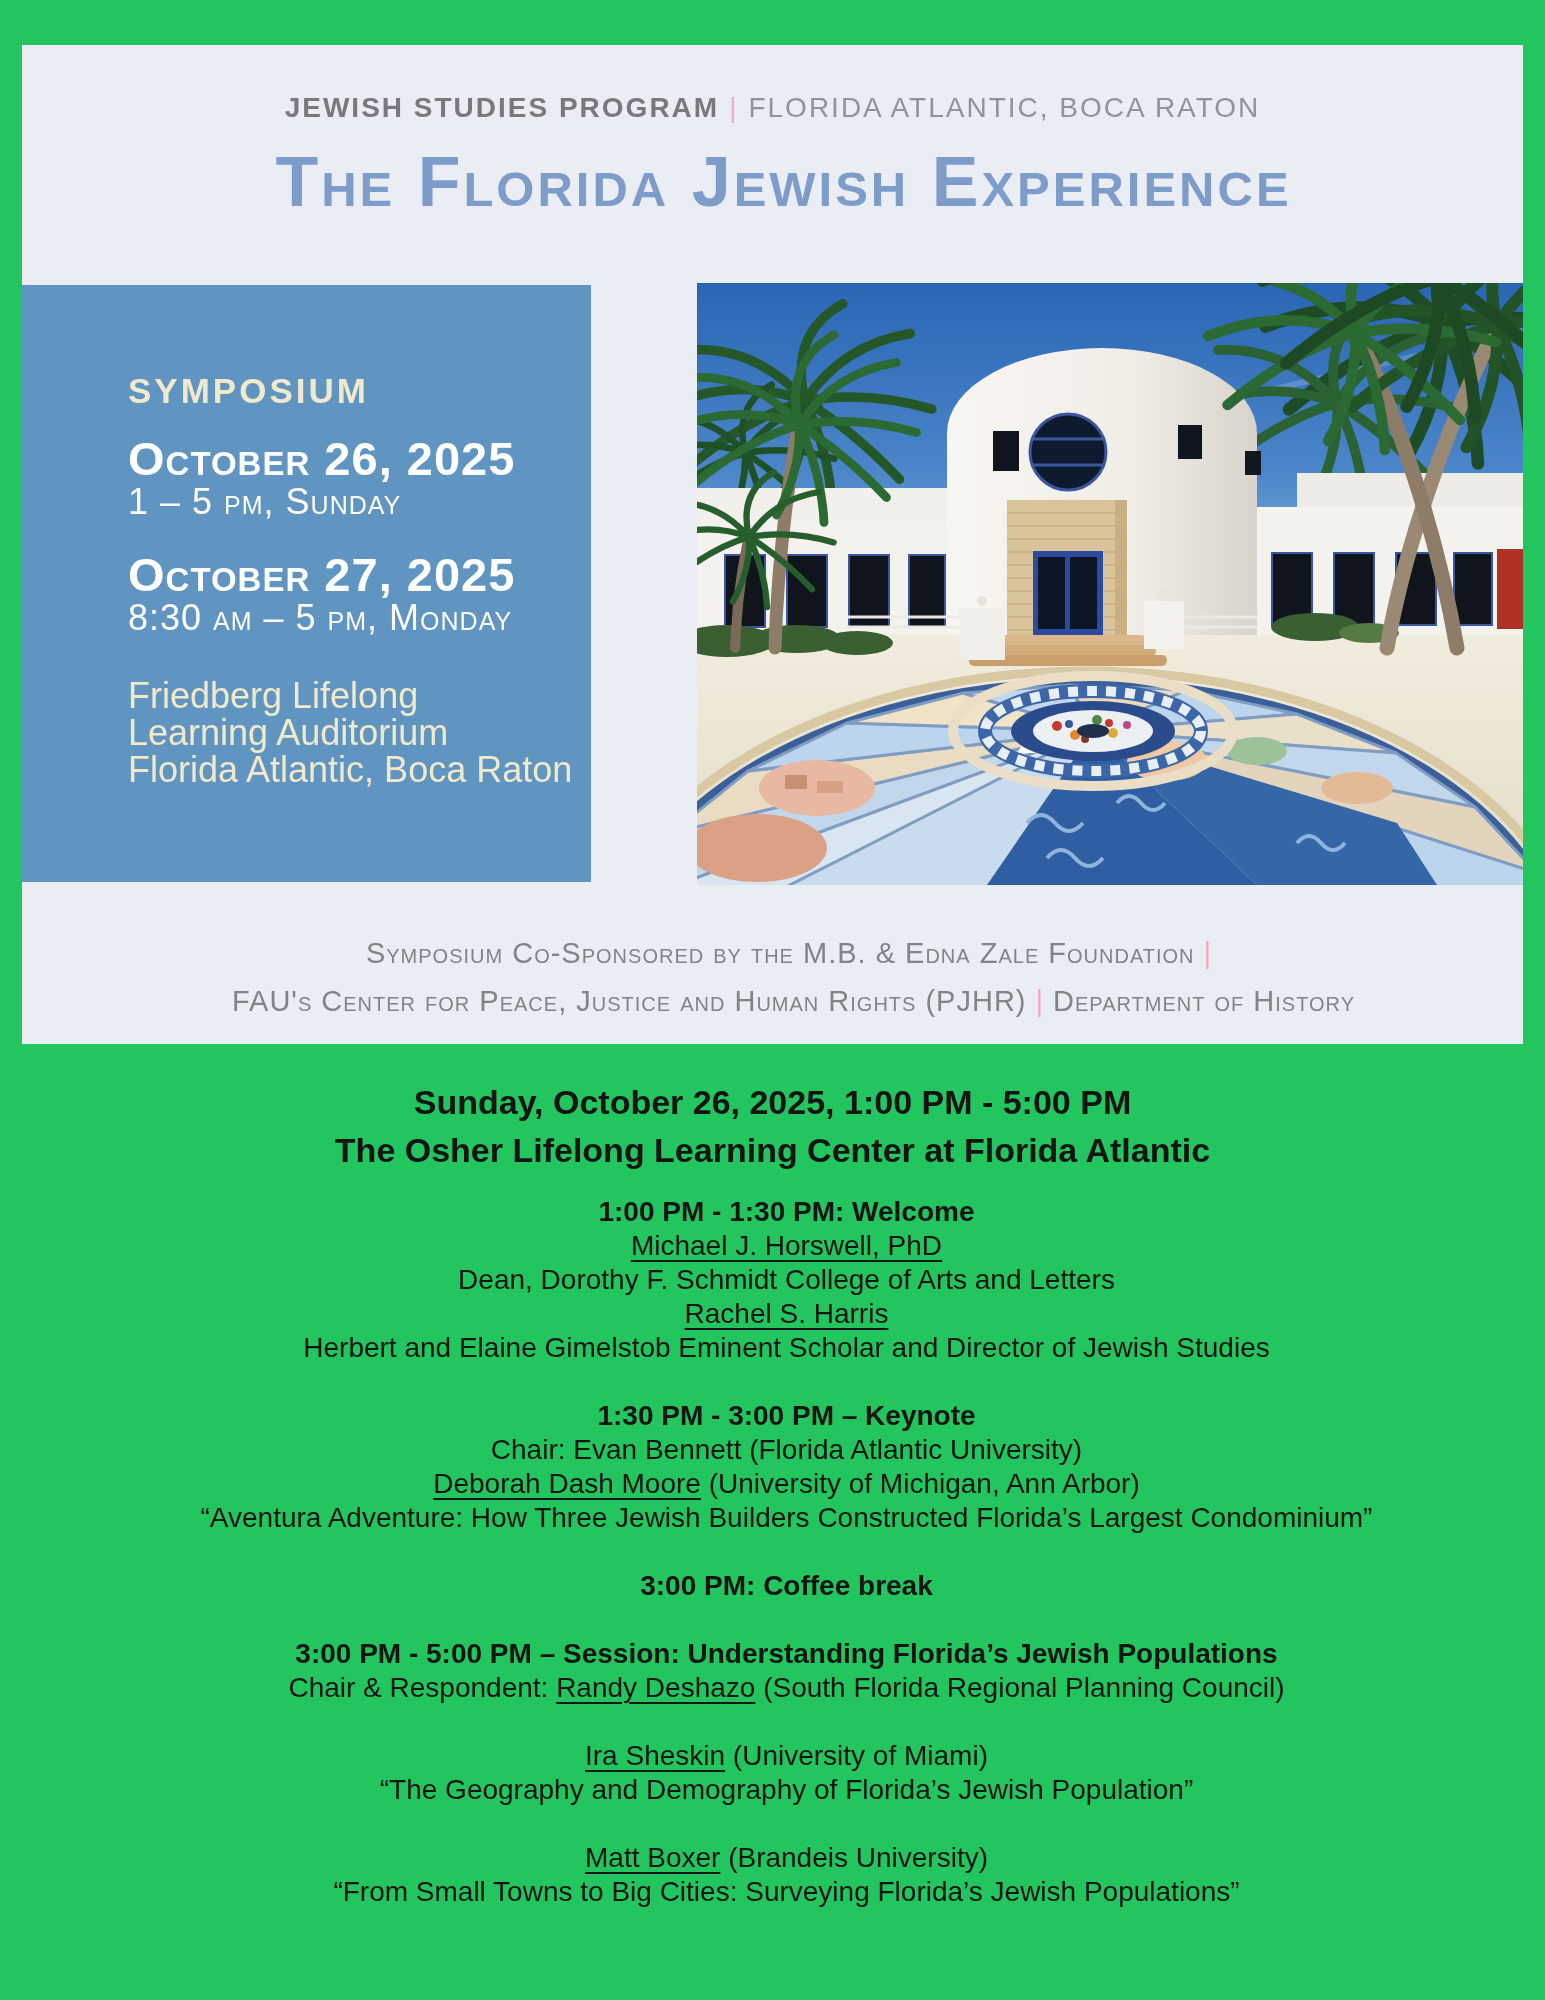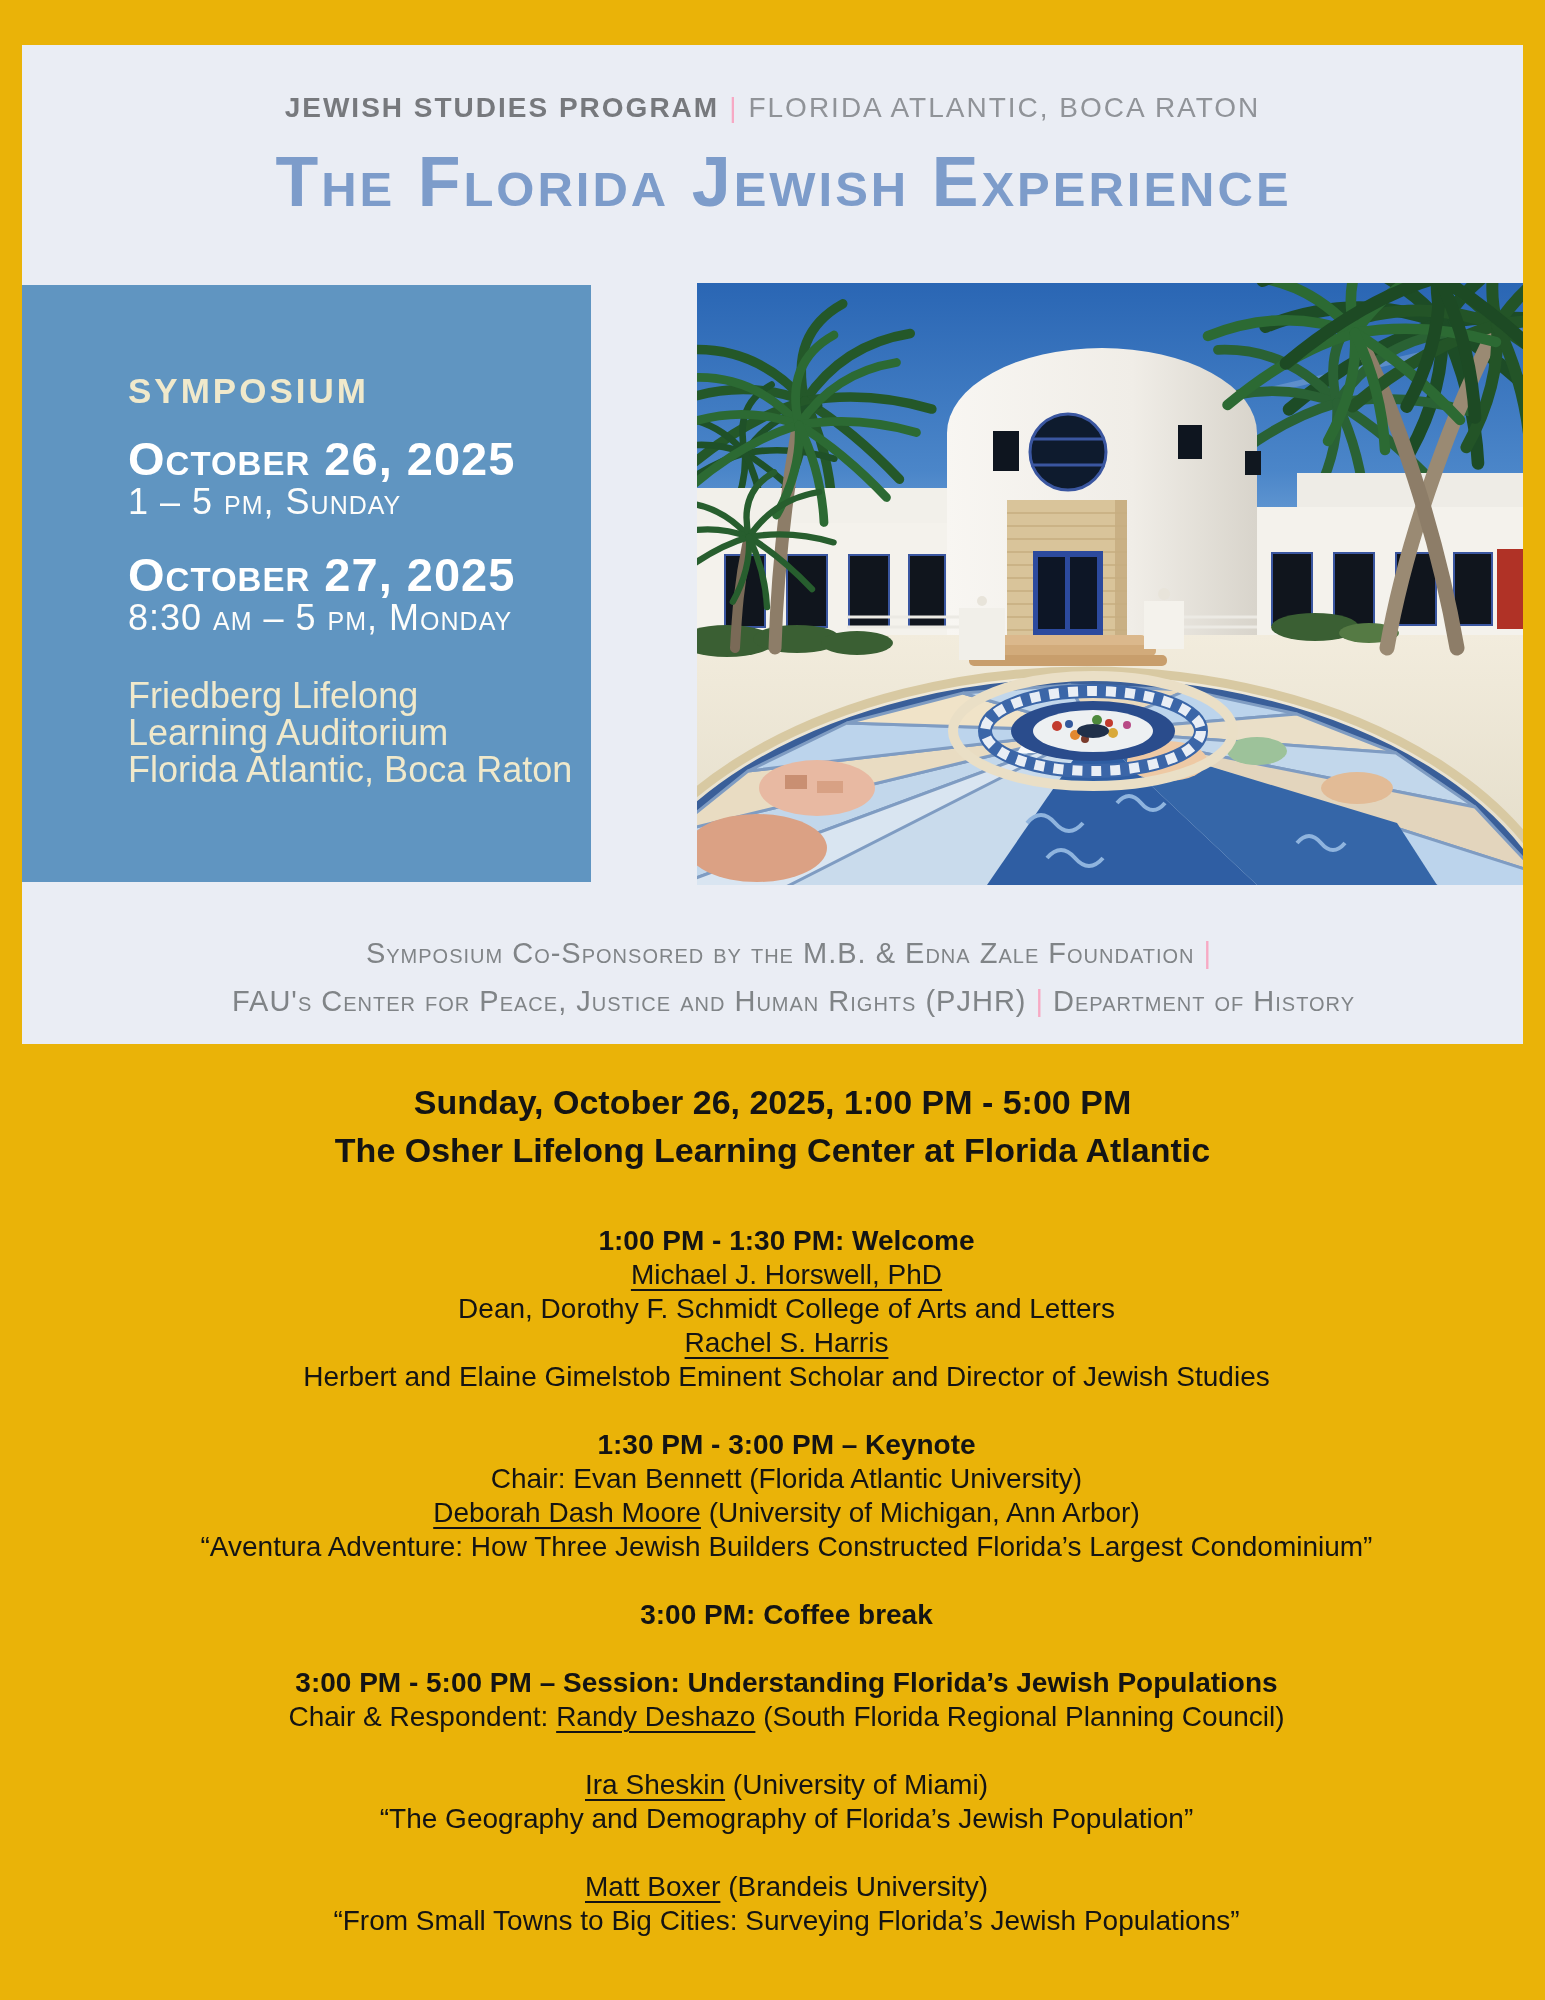--- a/index.html
+++ b/index.html
@@ -1,16 +1,16 @@
 <!DOCTYPE html>
 <html><head>
 <meta charset="utf-8">
 <style>
   html,body{margin:0;padding:0;background:#ffffff;}
-  .page{position:relative;width:1545px;height:2000px;background:#eab308;
+  .page{position:relative;width:1545px;height:2000px;background:#22c55e;
         font-family:"Liberation Sans",sans-serif;overflow:hidden;}
   
   .panel{position:absolute;left:22px;top:45px;width:1501px;height:999px;background:#eaedf4;}
   .kicker{position:absolute;top:48px;left:0;width:100%;text-align:center;
           font-size:28px;line-height:30px;letter-spacing:2px;white-space:nowrap;}
   .k-bold{font-weight:700;color:#77797d;}
   .k-sep{color:#f7a9c4;margin:0 10px;font-weight:400;}
   .k-light{color:#909398;font-weight:400;}
   .title{position:absolute;top:86px;left:0;width:100%;margin:11px;text-align:center;
          font-variant:small-caps;font-weight:700;font-size:70px;line-height:80px;
@@ -30,21 +30,21 @@
   .photo{position:absolute;left:675px;top:238px;width:826px;height:602px;}
   .photo svg{display:block;width:100%;height:100%;}
   
   .sponsors{position:absolute;left:0;top:884px;width:100%;text-align:center;
             font-variant:small-caps;font-size:29px;line-height:48px;color:#808487;
             letter-spacing:1px;padding-left:21px;}
   .pipe{color:#f7a9c4;padding:0 9px;}
   
   .schedule{position:absolute;left:0;top:1078px;width:100%;text-align:center;color:#141414;}
   .sched-title{margin:0;font-size:34px;line-height:48px;font-weight:700;}
-  .blocks{margin-top:50px;font-size:28px;line-height:34px;padding-left:28px;}
+  .blocks{margin-top:21px;font-size:28px;line-height:34px;padding-left:28px;}
   .block{margin-bottom:34px;}
   .line{margin:0;}
   .line.bold{font-weight:700;}
   .u{text-decoration:underline;text-underline-offset:5px;text-decoration-thickness:2px;}
 </style>
 </head>
 <body>
 
 <div class="page">
 

